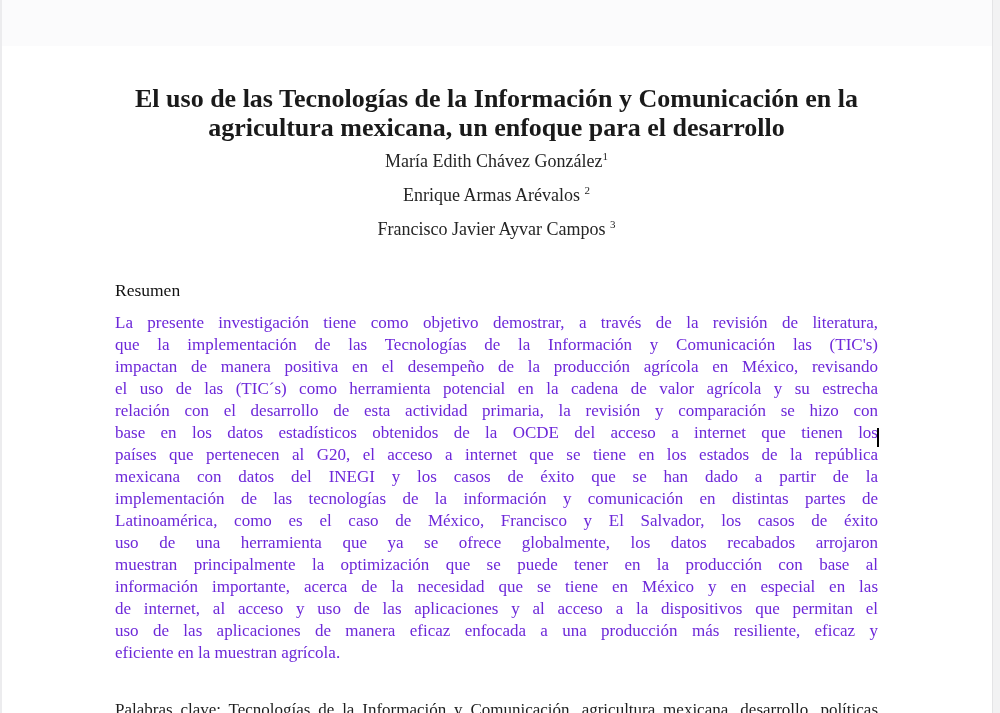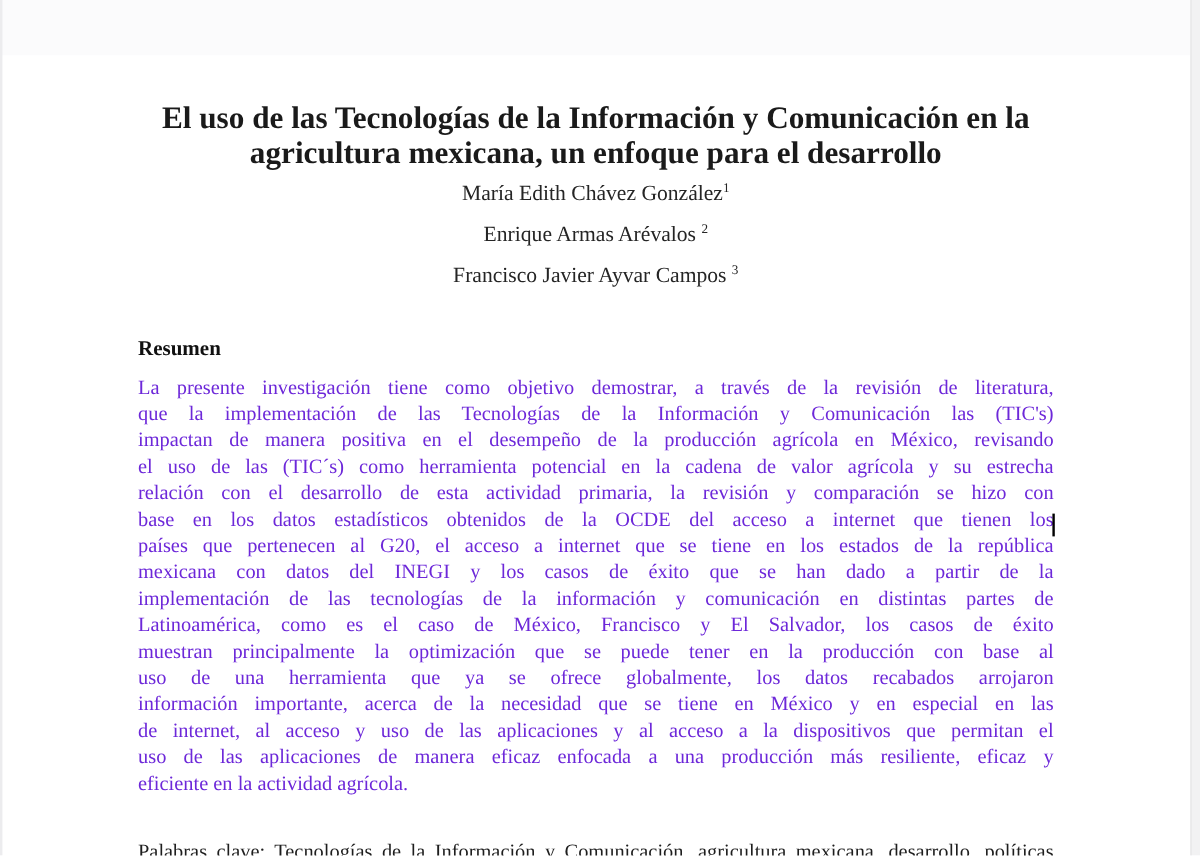--- a/index.html
+++ b/index.html
@@ -65,21 +65,21 @@
   .author-row sup {
     font-size: 11px;
     line-height: 0;
   }
   .abstract-heading {
     position: absolute;
     top: 280px;
     left: 115px;
     margin: 0;
     font-size: 17.5px;
-    font-weight: 700;
+    font-weight: 400;
     color: #111111;
     text-align: center;
   }
   .abstract {
     position: absolute;
     top: 312px;
     left: 115px;
     width: 763px;
     font-size: 17px;
     line-height: 22px;
@@ -136,25 +136,25 @@
       <div class="abs-line">La presente investigación tiene como objetivo demostrar, a través de la revisión de literatura,</div>
       <div class="abs-line">que la implementación de las Tecnologías de la Información y Comunicación las (TIC's)</div>
       <div class="abs-line">impactan de manera positiva en el desempeño de la producción agrícola en México, revisando</div>
       <div class="abs-line">el uso de las (TIC´s) como herramienta potencial en la cadena de valor agrícola y su estrecha</div>
       <div class="abs-line">relación con el desarrollo de esta actividad primaria, la revisión y comparación se hizo con</div>
       <div class="abs-line">base en los datos estadísticos obtenidos de la OCDE del  acceso a internet que tienen los</div>
       <div class="abs-line">países que pertenecen al G20, el acceso a internet que se tiene en los estados de la república</div>
       <div class="abs-line">mexicana con datos del INEGI y los casos de éxito que se han dado a partir de la</div>
       <div class="abs-line">implementación de las tecnologías de la información y comunicación en distintas partes de</div>
       <div class="abs-line">Latinoamérica, como es el caso de México, Francisco y El Salvador, los casos de éxito</div>
+      <div class="abs-line">uso de una herramienta que ya se ofrece globalmente, los datos recabados arrojaron</div>
       <div class="abs-line">muestran principalmente la optimización que se puede tener en la producción con base al</div>
-      <div class="abs-line">uso de una herramienta que ya se ofrece globalmente, los datos recabados arrojaron</div>
       <div class="abs-line">información importante, acerca de la necesidad que se tiene en México y en especial en las</div>
       <div class="abs-line">de internet, al acceso y uso de las aplicaciones y al acceso a la dispositivos que permitan el</div>
       <div class="abs-line">uso de las aplicaciones de manera eficaz enfocada a una producción más resiliente, eficaz y</div>
-      <div class="abs-line last">eficiente en la actividad agrícola.</div>
+      <div class="abs-line last">eficiente en la muestran agrícola.</div>
     </div>
 
   <div class="partial-line">Palabras clave: Tecnologías de la Información y Comunicación, agricultura mexicana, desarrollo, políticas públicas y producción agrícola</div>
 
   <div class="caret"></div>
 
 </div>
 
 </body></html>

